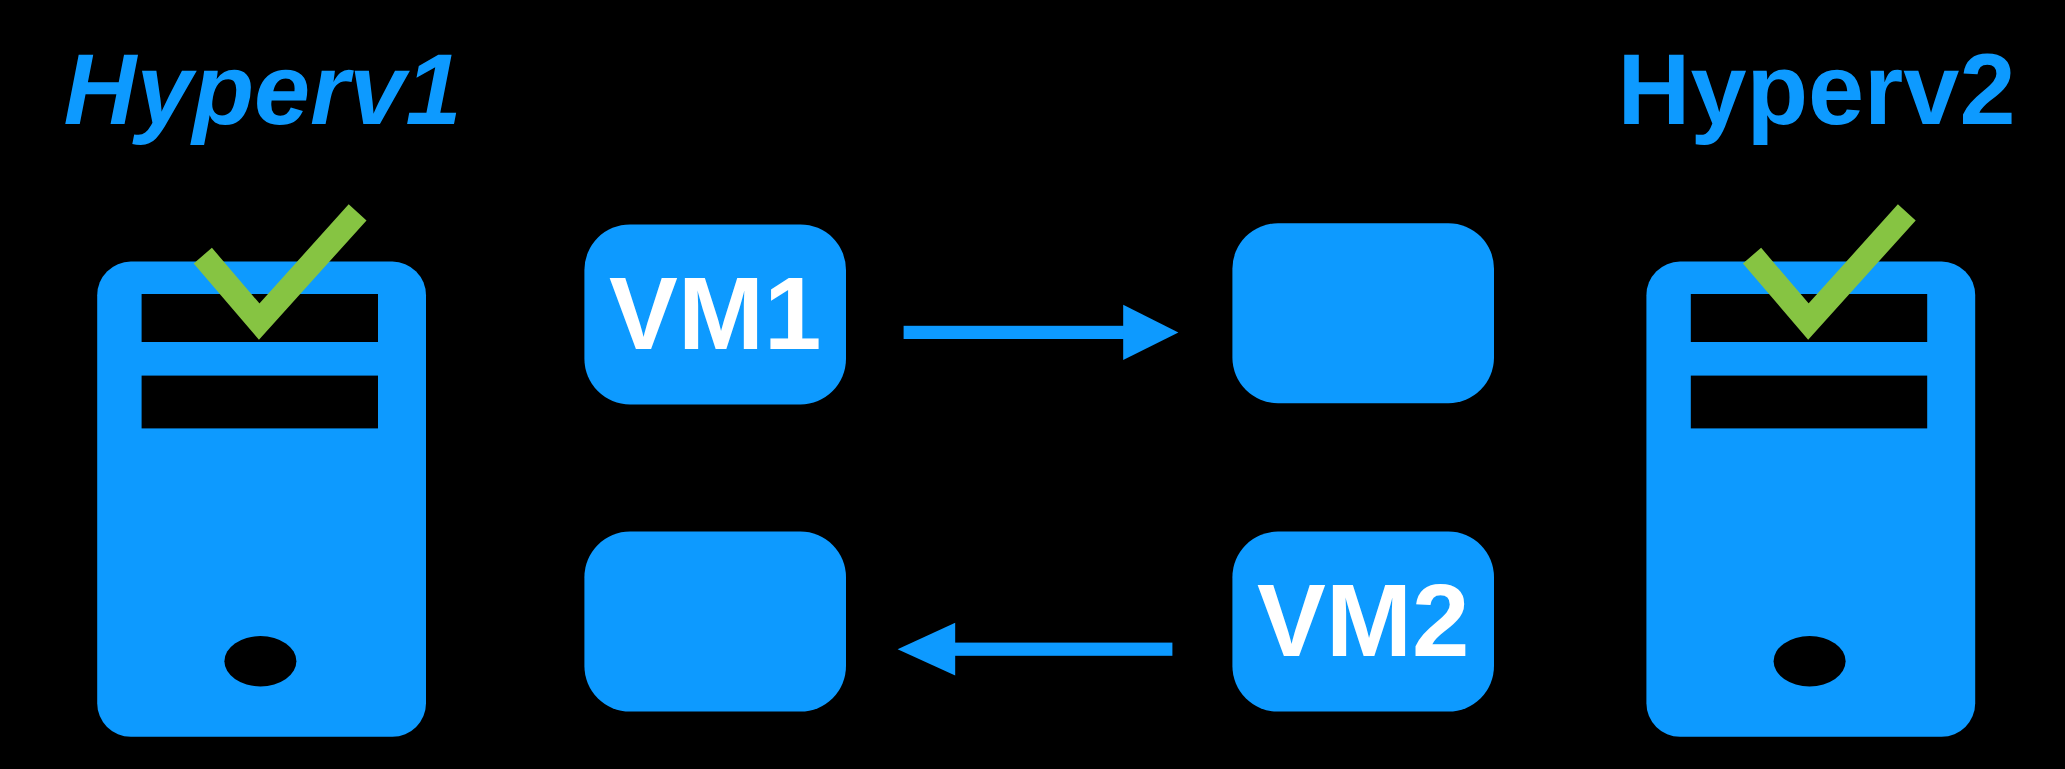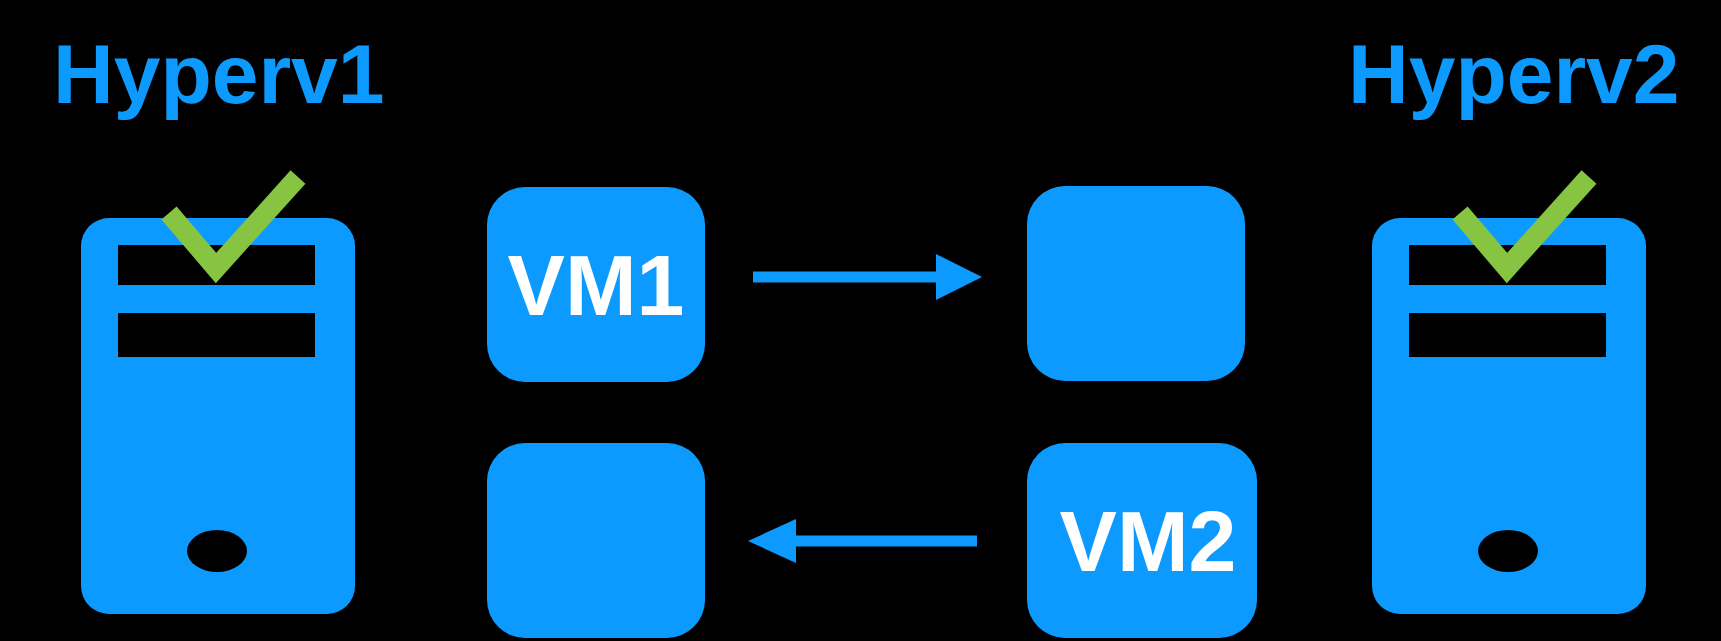--- a/index.html
+++ b/index.html
@@ -19,39 +19,39 @@
   .scene svg{position:absolute;left:0;top:0;}
   .host-label{
     position:absolute;
     top:32px;
     font-size:84px;
     font-weight:700;
     line-height:1;
     color:var(--blue);
     white-space:nowrap;
   }
-  .host-label.h1{left:53px;}
+  .host-label.h1{left:53px;font-style:italic;}
   .host-label.h2{left:1348px;text-align:right;}
   .vm-box{
     position:absolute;
-    width:218px;height:195px;
+    width:218px;height:150px;
     background:var(--blue);
     border-radius:38px;
     display:flex;align-items:center;justify-content:center;
   }
   .vm-box .vm-label{
     color:var(--text);
     font-size:86px;
     font-weight:700;
     line-height:1;
   }
   .vm-box.pos-top-left{left:487px;top:187px;}
   .vm-box.pos-top-right{left:1027px;top:186px;}
   .vm-box.pos-bottom-left{left:487px;top:443px;}
-  .vm-box.pos-bottom-right{left:1027px;top:443px;padding-left:12px;}
+  .vm-box.pos-bottom-right{left:1027px;top:443px;}
   .fill-blue{fill:var(--blue);}
   .fill-black{fill:var(--background);}
   .check-stroke{stroke:var(--green);stroke-width:20;fill:none;stroke-linecap:butt;stroke-linejoin:miter;}
 </style>
 </head>
 <body>
 
 <div class="scene">
 
   <svg width="1721" height="641" viewBox="0 0 1721 641">

